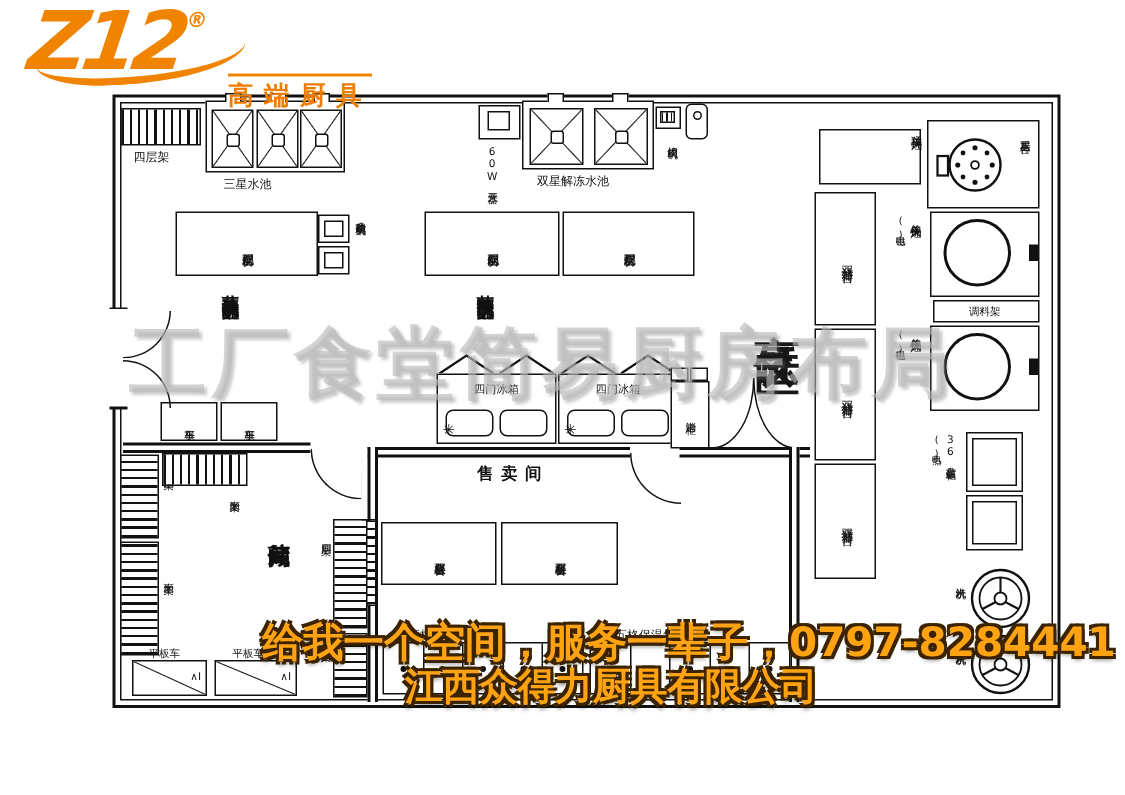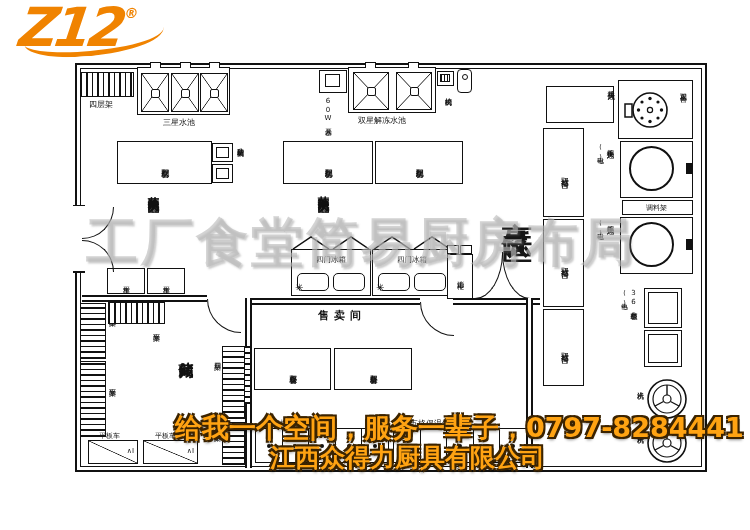--- a/index.html
+++ b/index.html
@@ -61,20 +61,21 @@
   .logo-tagline{font-size:17px;font-weight:bold;letter-spacing:7px;border-top:2px solid #f08300;padding-top:1px;}
 </style>
 </head>
 <body>
 
 <div id="stage">
 
   <div class="abs" style="left:14px;top:2px;width:260px;height:70px;color:#f08300;z-index:40;">
     <span class="logo-mark" style="position:absolute;left:6px;top:-6px;"><span>Z12</span><span class="logo-reg">®</span></span>
     <div class="logo-swoosh abs" style="left:10px;top:14px;width:140px;height:40px;"></div>
+    <div class="logo-tagline abs" style="left:138px;top:47px;color:#ef7d00;">高端厨具</div>
   </div>
 
   <div class="abs wall-outer" style="left:75px;top:63px;width:632px;height:409px;"></div>
   <div class="abs wall-inner" style="left:80px;top:68px;width:622px;height:399px;"></div>
 
   <div class="abs" style="left:71px;top:206px;width:13px;height:66px;background:#fff;z-index:2;"></div>
   <div class="abs" style="left:73px;top:204.5px;width:12px;height:1.5px;background:#111;z-index:2;"></div>
   <div class="abs" style="left:73px;top:271px;width:12px;height:1.5px;background:#111;z-index:2;"></div>
   <div class="arc br" style="left:82px;top:207px;width:31px;height:31px;z-index:2;"></div>
   <div class="arc tr" style="left:82px;top:240px;width:31px;height:31px;z-index:2;"></div>
@@ -88,21 +89,21 @@
     </div>
   <div class="sink" style="left:171px;top:73px;width:26px;height:37px;">
       <span class="drain"></span>
     </div>
   <div class="sink" style="left:200px;top:73px;width:26px;height:37px;">
       <span class="drain"></span>
     </div>
   <div class="tap" style="left:150px;top:62px;"></div>
   <div class="tap" style="left:180px;top:62px;"></div>
   <div class="tap" style="left:209px;top:62px;"></div>
-  <div class="lbl" style="left:163px;top:118px;">三星水池</div>
+  <div class="lbl" style="left:149px;top:118px;">三星水池</div>
 
   <div class="abs eq" style="left:319px;top:70px;width:28px;height:23px;"></div>
   <div class="abs inner" style="left:325px;top:74px;width:15px;height:13px;"></div>
   <div class="lbl vt" style="left:324px;top:97px;font-size:7px;">60W开水器</div>
 
   <div class="abs eq" style="left:348px;top:67px;width:88px;height:46px;"></div>
   <div class="sink" style="left:353px;top:72px;width:34px;height:36px;">
       <span class="drain"></span>
     </div>
   <div class="sink" style="left:396px;top:72px;width:34px;height:36px;">

